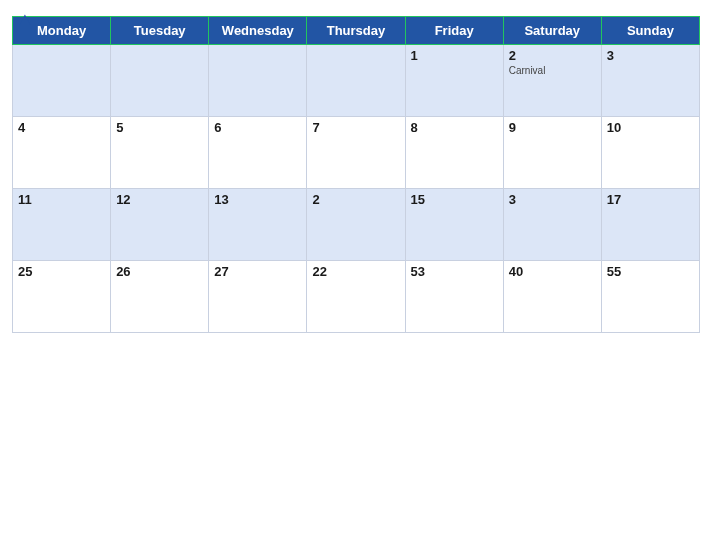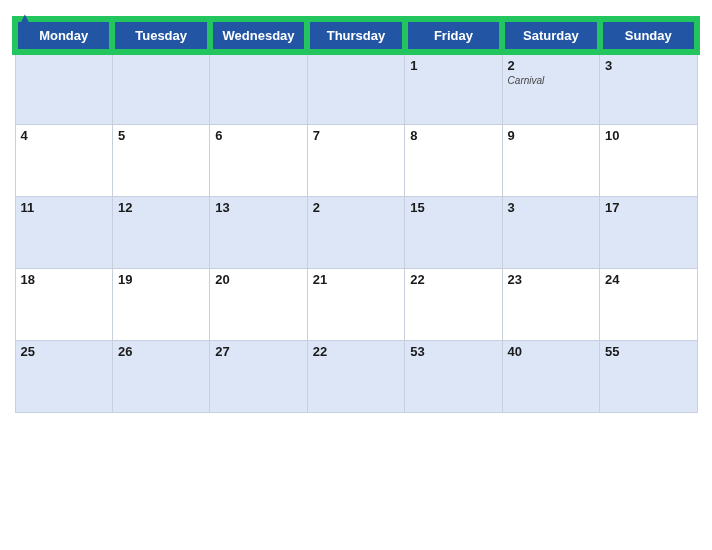--- a/index.html
+++ b/index.html
@@ -72,21 +72,21 @@
       border-collapse: collapse;
       table-layout: fixed;
     }
     .calendar-grid th {
       background-color: #2255a4;
       color: #fff;
       font-size: 13px;
       font-weight: bold;
       text-align: center;
       padding: 6px 4px;
-      border: 6px solid #22c55e;
+      border: 1px solid #22c55e;
     }
     .calendar-grid td {
       border: 1px solid #c8d0e0;
       vertical-align: top;
       height: 72px;
       padding: 3px 5px;
       background: #fff;
     }
     .calendar-grid tr:nth-child(odd) td {
       background-color: #dce6f7;
@@ -98,21 +98,20 @@
       font-size: 13px;
       font-weight: bold;
       color: #1a1a1a;
       display: block;
     }
     .day-event {
       font-size: 10px;
       color: #444;
       margin-top: 2px;
       display: block;
-      font-style: italic;
     }
     .empty-cell {
       background-color: inherit;
     }
   </style>
 </head>
 <body>
 
 <div class="calendar-container">
   <div class="calendar-header">
@@ -199,43 +198,20 @@
           </td>
           <td>
             <span class="day-number">3</span>
           </td>
           <td>
             <span class="day-number">17</span>
           </td>
         </tr>
         <tr>
           <td>
-            <span class="day-number">18</span>
-          </td>
-          <td>
-            <span class="day-number">19</span>
-          </td>
-          <td>
-            <span class="day-number">20</span>
-          </td>
-          <td>
-            <span class="day-number">21</span>
-          </td>
-          <td>
-            <span class="day-number">22</span>
-          </td>
-          <td>
-            <span class="day-number">23</span>
-          </td>
-          <td>
-            <span class="day-number">24</span>
-          </td>
-        </tr>
-        <tr>
-          <td>
             <span class="day-number">25</span>
           </td>
           <td>
             <span class="day-number">26</span>
           </td>
           <td>
             <span class="day-number">27</span>
           </td>
           <td>
             <span class="day-number">22</span>

